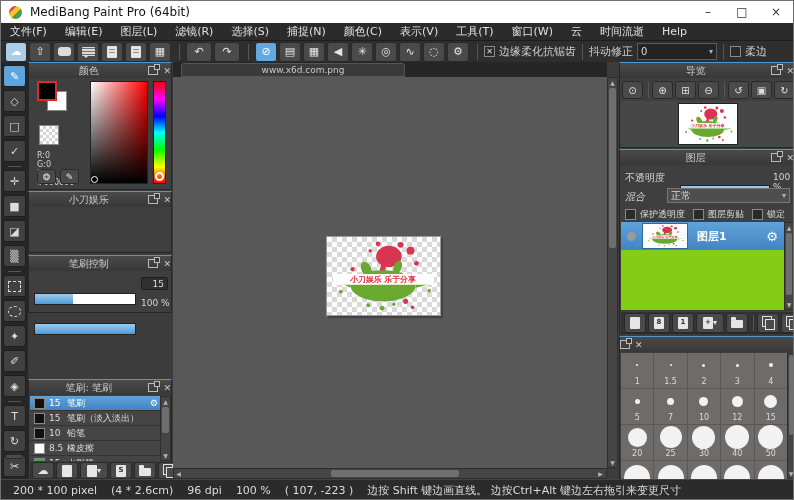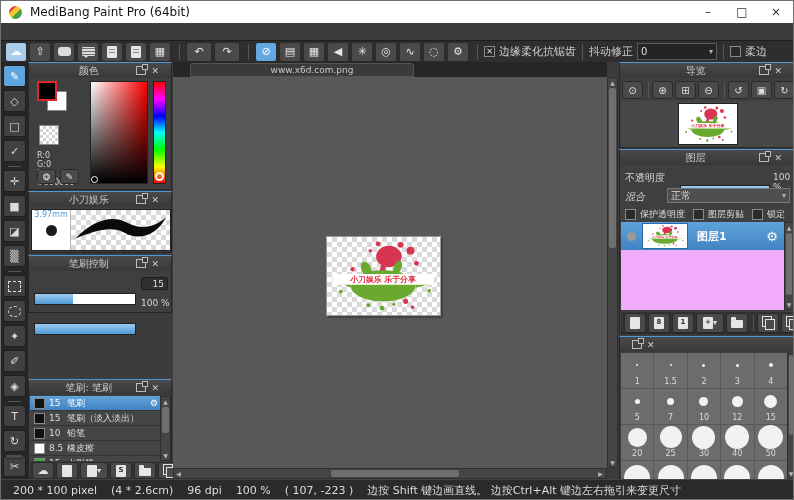--- a/index.html
+++ b/index.html
@@ -31,21 +31,21 @@
       justify-content:center;font-size:8px;color:#ddd;margin-right:4px;flex:none;}
   
   .toolstrip{left:0;top:61px;width:27px;height:417px;background:#262626;}
   .tool{width:21px;height:20px;margin:3px auto 0 auto;background:#414141;border:1px solid #1f1f1f;border-radius:3px;
         display:flex;align-items:center;justify-content:center;color:#dcdcdc;font-size:11px;}
   .tool.sel{background:#5ea5dd;color:#fff;}
   .tsep{width:13px;height:1px;background:#555;margin:4px auto 1px auto;}
   
   .panel{background:#3f3f3f;border:1px solid #272727;border-top:1px solid #4f96d3;}
   .ptitle{height:15px;background:linear-gradient(#4a4a4a,#383838);display:flex;align-items:center;
-          color:#cccccc;font-size:10px;padding:0 12px;}
+          color:#cccccc;font-size:10px;padding:0 0;}
   .ptitle .t{flex:1;text-align:center;}
   .ic-pop{width:8px;height:7px;border:1px solid #bbb;position:relative;margin-right:5px;}
   .ic-pop::after{content:"";position:absolute;right:-3px;top:-3px;width:4px;height:4px;border:1px solid #bbb;background:#383838;}
   .pclose{color:#cccccc;font-size:9px;font-weight:bold;}
   .checker{background-color:#fff;background-image:linear-gradient(45deg,#d9d9d9 25%,transparent 25%,transparent 75%,#d9d9d9 75%),
            linear-gradient(45deg,#d9d9d9 25%,transparent 25%,transparent 75%,#d9d9d9 75%);
            background-size:10px 10px;background-position:0 0,5px 5px;}
   .checker-sm{background-color:#fff;background-image:linear-gradient(45deg,#d4d4d4 25%,transparent 25%,transparent 75%,#d4d4d4 75%),
            linear-gradient(45deg,#d4d4d4 25%,transparent 25%,transparent 75%,#d4d4d4 75%);
            background-size:6px 6px;background-position:0 0,3px 3px;}
@@ -100,20 +100,35 @@
   <div class="abs titlebar">
     <div class="applogo"></div>
     <div class="apptitle">MediBang Paint Pro (64bit)</div>
     <div class="winbtns">
       <div class="winbtn">–</div>
       <div class="winbtn">□</div>
       <div class="winbtn">×</div>
     </div>
   </div>
 
+  <div class="abs menubar">
+    <span class="menu-item">文件(F)</span>
+    <span class="menu-item">编辑(E)</span>
+    <span class="menu-item">图层(L)</span>
+    <span class="menu-item">滤镜(R)</span>
+    <span class="menu-item">选择(S)</span>
+    <span class="menu-item">捕捉(N)</span>
+    <span class="menu-item">颜色(C)</span>
+    <span class="menu-item">表示(V)</span>
+    <span class="menu-item">工具(T)</span>
+    <span class="menu-item">窗口(W)</span>
+    <span class="menu-item">云</span>
+    <span class="menu-item">时间流逝</span>
+    <span class="menu-item">Help</span>
+  </div>
 
   <div class="abs toolbar">
     <div class="tbtn on-light">
         <span>☁</span>
       </div>
     <div class="tbtn">
         <span>⇧</span>
       </div>
     <div class="tbtn">
         <span class="ic-bubble"></span>
@@ -272,31 +287,20 @@
       <div class="abs" style="left:1px;bottom:2px;width:9px;height:9px;border:2px solid #fff;border-radius:50%;"></div>
     </div>
   </div>
 
   <div class="abs panel" style="left:27px;top:190px;width:144px;height:62px;">
     <div class="ptitle">
       <span class="t">小刀娱乐</span>
       <span class="ic-pop"></span>
       <span class="pclose">✕</span>
     </div>
-    <div class="abs" style="left:2px;top:17px;width:140px;height:42px;border:1px solid #222;display:flex;">
-      <div style="width:38px;background:#ffffff;border-right:1px solid #bbb;position:relative;">
-        <div style="color:#4f9bd6;font-size:8px;text-align:center;">3.97mm</div>
-        <div style="width:11px;height:11px;border-radius:50%;background:#1a1a1a;margin:6px auto 0 auto;"></div>
-      </div>
-      <div class="checker" style="flex:1;">
-        <svg viewBox="0 0 96 42" preserveAspectRatio="none" style="width:100%;height:100%;display:block">
-          <path d="M4 30 C22 10 40 5 54 13 C68 21 80 19 92 8 C84 26 66 33 52 24 C40 16 22 22 4 30 Z" fill="#0a0a0a"></path>
-        </svg>
-      </div>
-    </div>
   </div>
 
   <div class="abs panel" style="left:27px;top:254px;width:144px;height:58px;">
     <div class="ptitle">
       <span class="t">笔刷控制</span>
       <span class="ic-pop"></span>
       <span class="pclose">✕</span>
     </div>
     <div class="abs slider" style="left:5px;top:22px;width:102px;">
       <div class="fill" style="width:38%;"></div>
@@ -368,21 +372,21 @@
       <div class="tbtn" style="height:15px">
           <span class="ic-folder"></span>
         </div>
       <div class="tbtn" style="height:15px">
           <span class="ic-dup"></span>
         </div>
     </div>
   </div>
 
   <div class="abs" style="left:172px;top:61px;width:434px;height:15px;background:#262626;">
-    <div class="abs" style="left:17px;top:1px;width:224px;height:14px;background:#3a3a3a;border:1px solid #555;border-radius:3px 3px 0 0;
+    <div class="abs" style="left:8px;top:1px;width:224px;height:14px;background:#3a3a3a;border:1px solid #555;border-radius:3px 3px 0 0;
          display:flex;align-items:center;justify-content:center;color:#c8c8c8;font-size:9px;padding-left:20px;">
       <span>www.x6d.com.png</span>
     </div>
   </div>
   <div class="abs" style="left:172px;top:76px;width:434px;height:391px;background:#585858;">
     <div class="abs checker" style="left:153px;top:159px;width:115px;height:80px;border:1px solid #9a9a9a;box-shadow:2px 2px 0 rgba(0,0,0,0.25);">
         <svg viewBox="0 0 115 80" preserveAspectRatio="none" style="width:100%;height:100%;display:block">
           <ellipse cx="63" cy="20" rx="13" ry="11" fill="#d83550"></ellipse>
           <circle cx="75" cy="8" r="3" fill="#d83550"></circle>
           <circle cx="85" cy="14" r="4" fill="#d83550"></circle>
@@ -504,21 +508,21 @@
     </div>
     <div class="abs" style="left:5px;top:58px;display:flex;align-items:center;font-size:9px;color:#ddd;white-space:nowrap;">
       <span class="cb"></span>
       <span style="margin-right:8px;">保护透明度</span>
       <span class="cb"></span>
       <span style="margin-right:8px;">图层剪贴</span>
       <span class="cb"></span>
       <span>锁定</span>
     </div>
 
-    <div class="abs" style="left:1px;top:72px;width:163px;height:88px;background:#f0abfc;">
+    <div class="abs" style="left:1px;top:72px;width:163px;height:88px;background:#84cc16;">
       <div class="lrow-sel" style="height:28px;display:flex;align-items:center;">
         <span style="width:9px;height:9px;border-radius:50%;background:#9a9a9a;margin:0 6px;flex:none;"></span>
         <span style="width:44px;height:24px;background:#fff;border:1px solid #2b6ca8;flex:none;display:block;">
             <svg viewBox="0 0 115 80" preserveAspectRatio="none" style="width:100%;height:100%;display:block">
               <ellipse cx="63" cy="20" rx="13" ry="11" fill="#d83550"></ellipse>
               <circle cx="75" cy="8" r="3" fill="#d83550"></circle>
               <circle cx="85" cy="14" r="4" fill="#d83550"></circle>
               <circle cx="52" cy="7" r="2.5" fill="#d83550"></circle>
               <circle cx="91" cy="27" r="2.5" fill="#d83550"></circle>
               <circle cx="44" cy="14" r="1.8" fill="#d83550"></circle>

